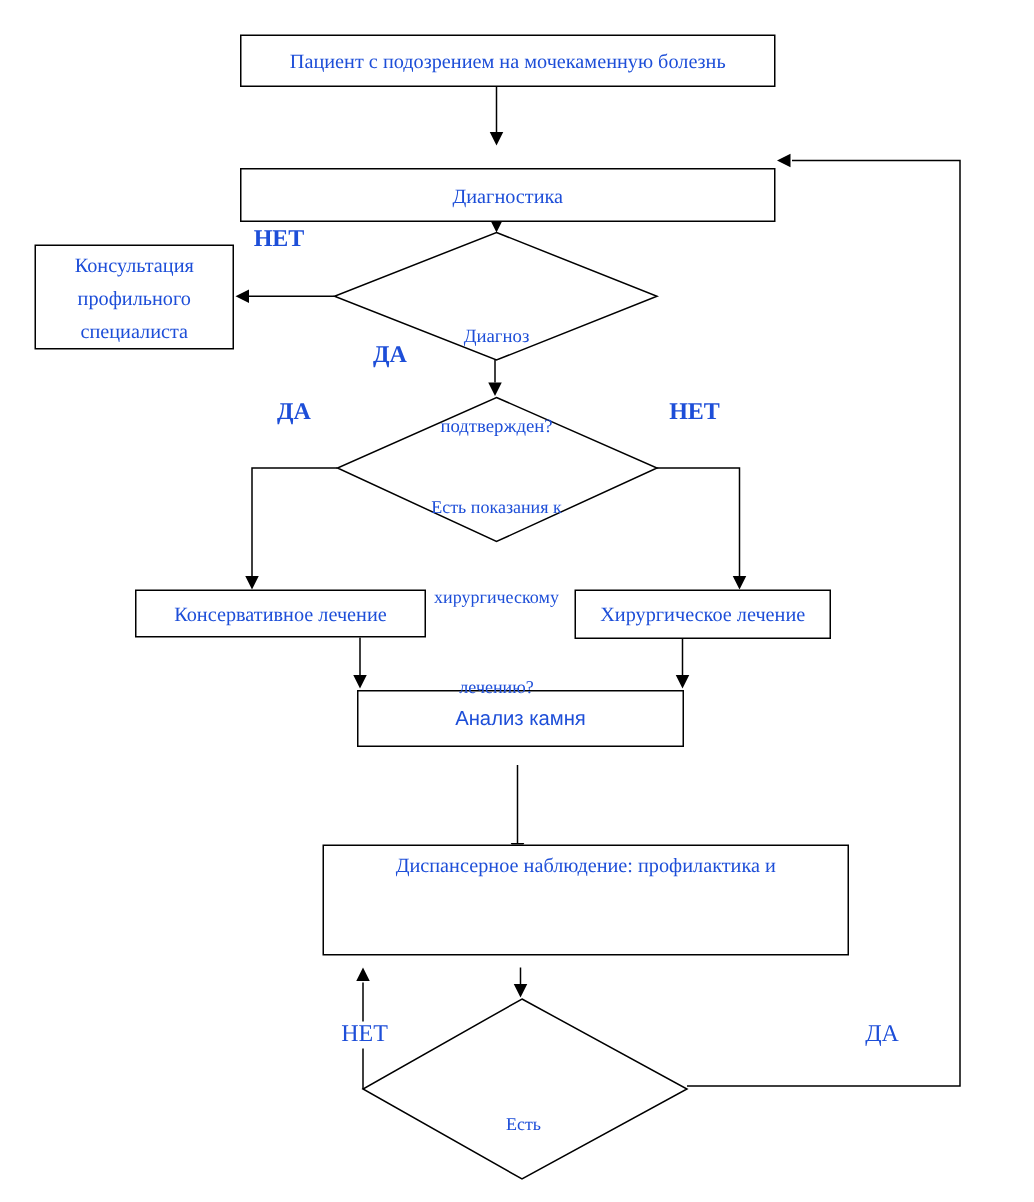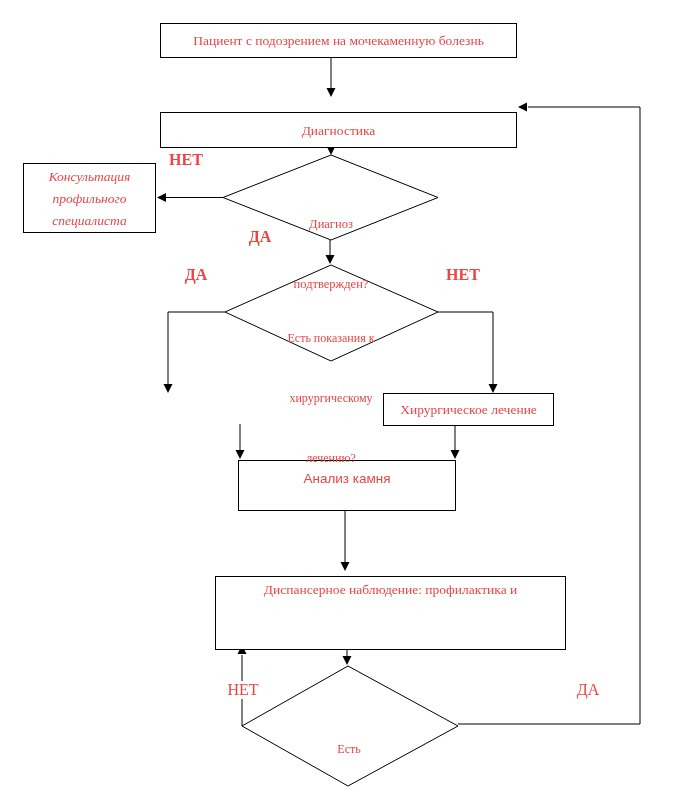--- a/index.html
+++ b/index.html
@@ -1,28 +1,28 @@
 <!DOCTYPE html>
 <html><head>
 <meta charset="utf-8">
 <style>
   html,body{margin:0;padding:0;background:#ffffff;}
   .canvas{
     position:relative;width:689px;height:801px;background:#ffffff;
-    font-family:"Liberation Serif","DejaVu Serif",serif;color:#ef4444;
+    font-family:"Liberation Serif","DejaVu Serif",serif;color:#1d4ed8;
     overflow:hidden;
   }
   .wires{position:absolute;left:0;top:0;width:689px;height:801px;}
   .node{
     position:absolute;box-sizing:border-box;border:1px solid #000;background:#fff;
     display:flex;align-items:center;justify-content:center;text-align:center;
     font-size:13.5px;line-height:17px;
   }
   .node.top-align{align-items:flex-start;}
-  .multiline span{display:block;font-style:italic;}
+  .multiline span{display:block;}
   .dtext{
     position:absolute;text-align:center;font-size:12.5px;line-height:18px;
   }
   .dtext span{display:block;margin-top:42px;}
   .branch{
     position:absolute;text-align:center;font-size:16px;width:60px;
   }
   .branch.bold{font-weight:bold;}
   .branch.masked{background:#fff;width:44px;}
   .sans{font-family:"Liberation Sans","DejaVu Sans",sans-serif;font-size:13.5px;}
@@ -106,30 +106,33 @@
   </div>
 
   <div class="node multiline consult" style="left:23px;top:163px;width:133px;height:70px;align-items:flex-start;">
     <div>
       <span>Консультация</span>
       <span>профильного</span>
       <span>специалиста</span>
     </div>
   </div>
 
+  <div class="node" style="left:90px;top:393px;width:194px;height:32px;">
+    <span>Консервативное лечение</span>
+  </div>
 
   <div class="node" style="left:383px;top:393px;width:171px;height:33px;text-align:right;">
     <span>Хирургическое лечение</span>
   </div>
 
-  <div class="node top-align pad-t9 sans" style="left:238px;top:460px;width:218px;height:51px;">
+  <div class="node top-align pad-t9 sans" style="left:238px;top:460px;width:218px;height:38px;">
     <span>Анализ камня</span>
   </div>
 
-  <div class="node top-align pad-t3" style="left:215px;top:576px;width:351px;height:74px;line-height:20px;">
+  <div class="node top-align pad-t3" style="left:215px;top:563px;width:351px;height:74px;line-height:20px;">
     <div>
       <span class="disp-line">Диспансерное наблюдение: профилактика и</span>
     </div>
   </div>
 
   <div class="dtext" style="left:263px;top:173px;width:136px;">
     <span>Диагноз</span>
     <span>подтвержден?</span>
   </div>
 

